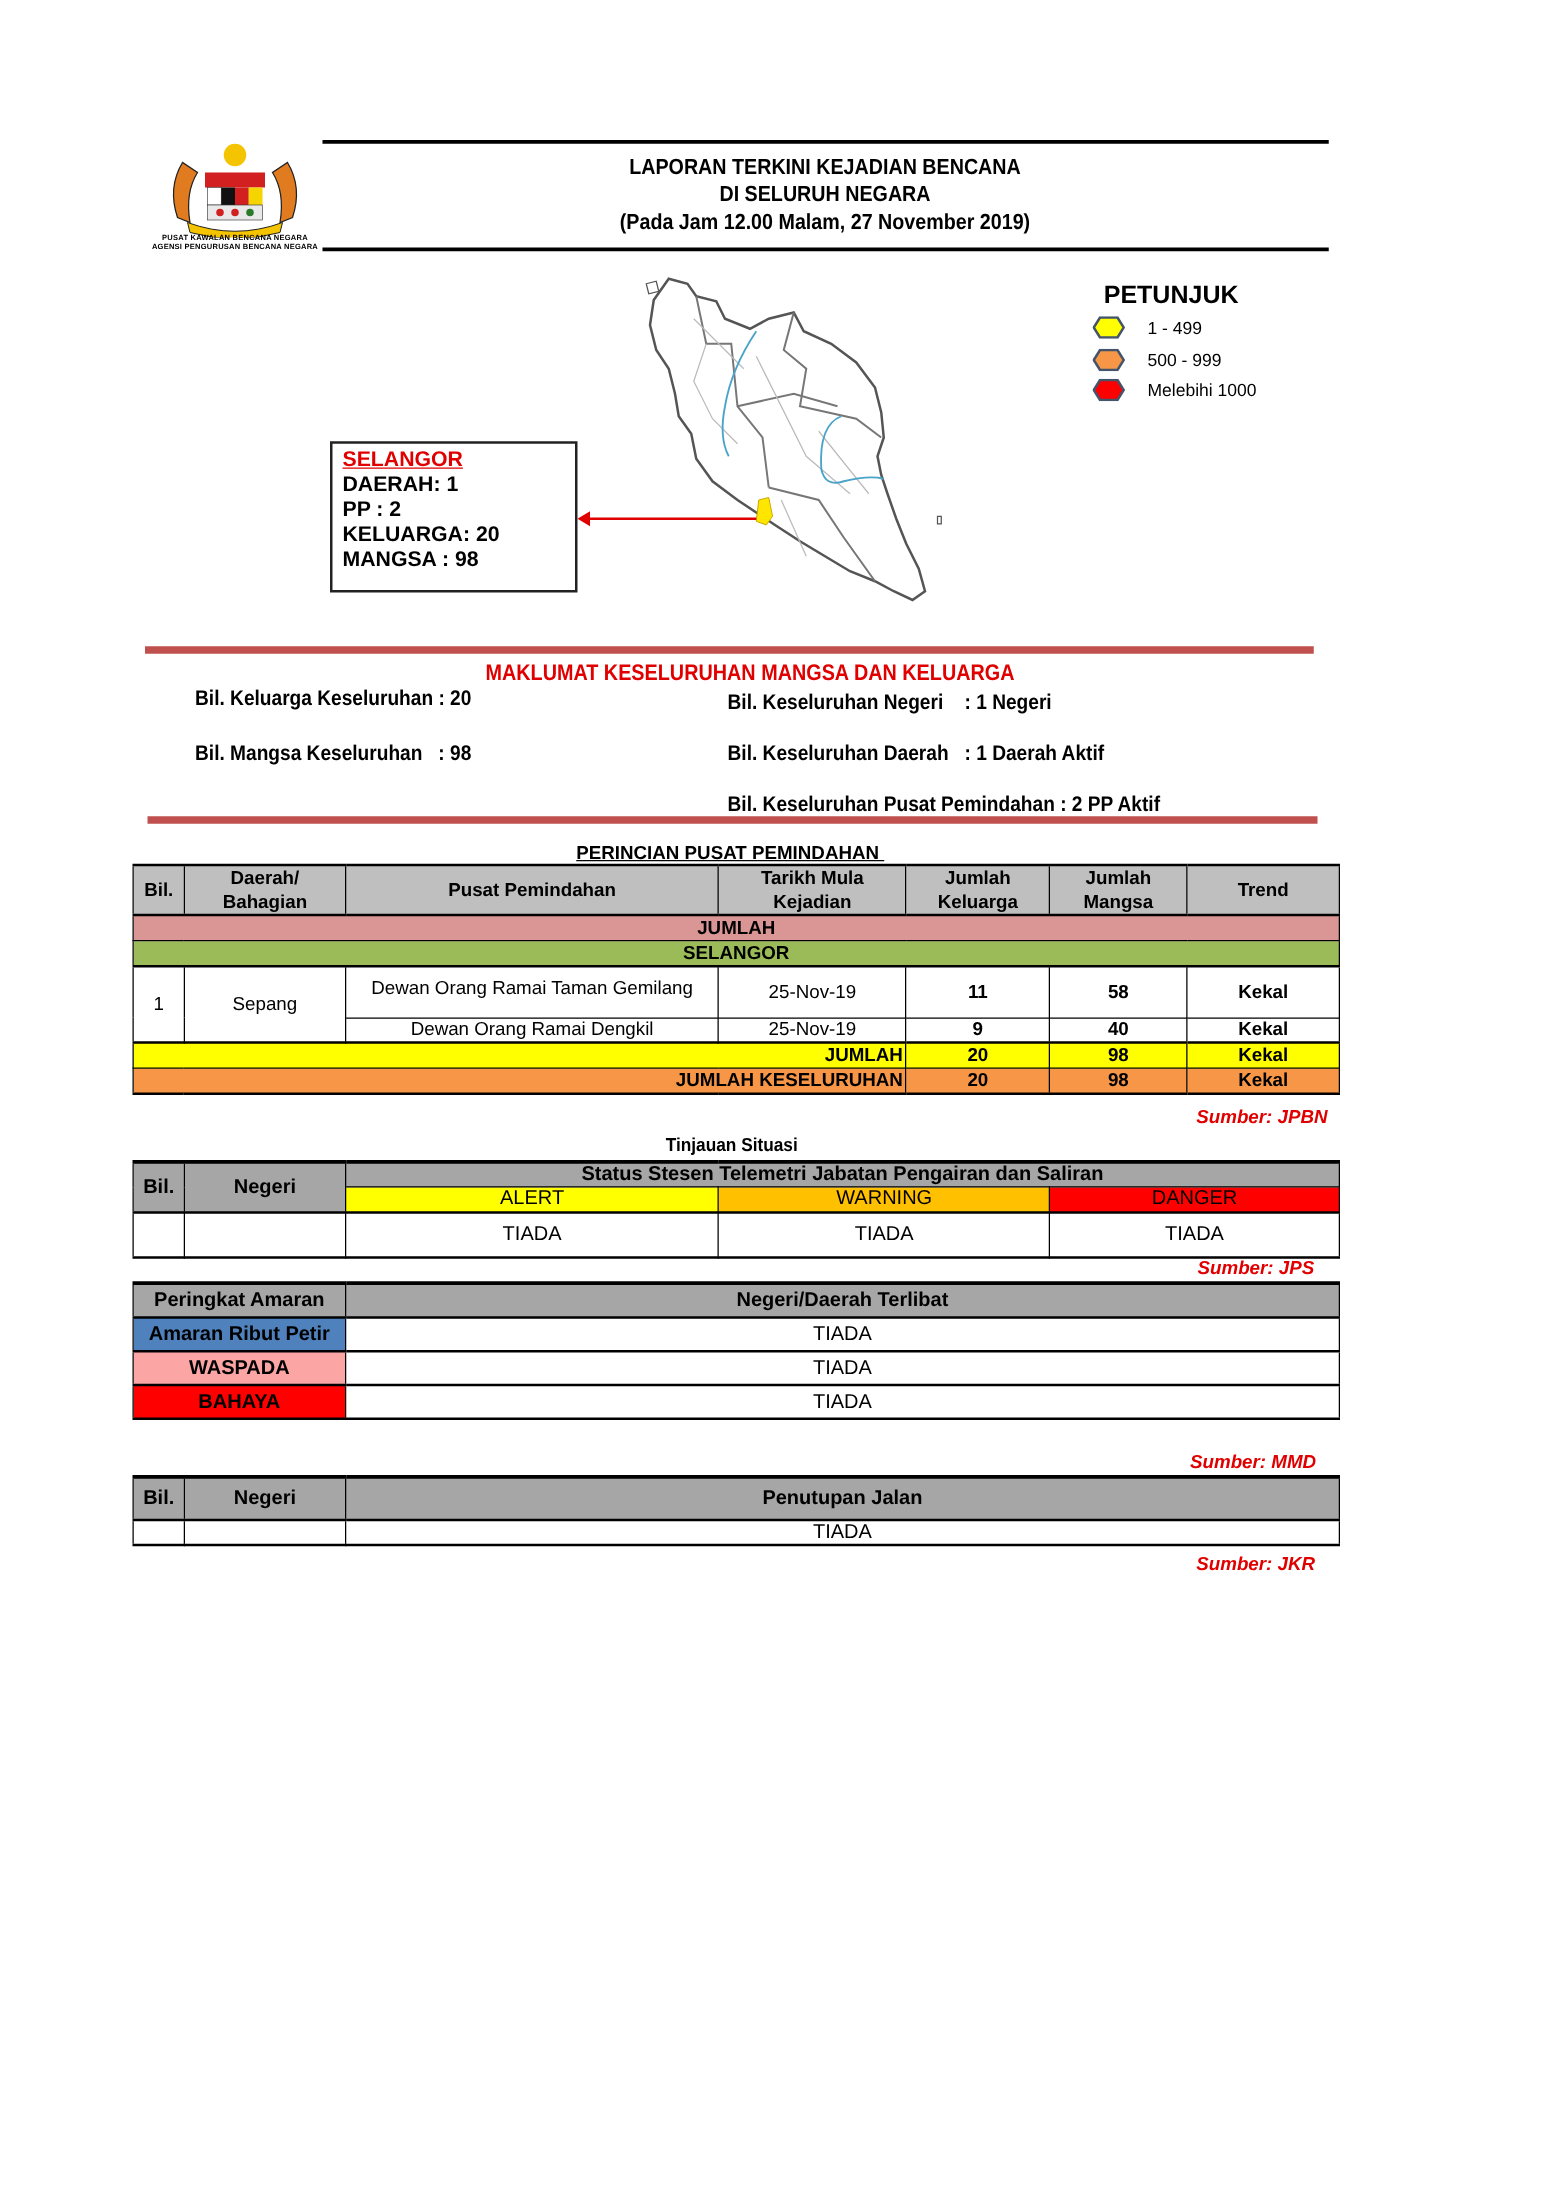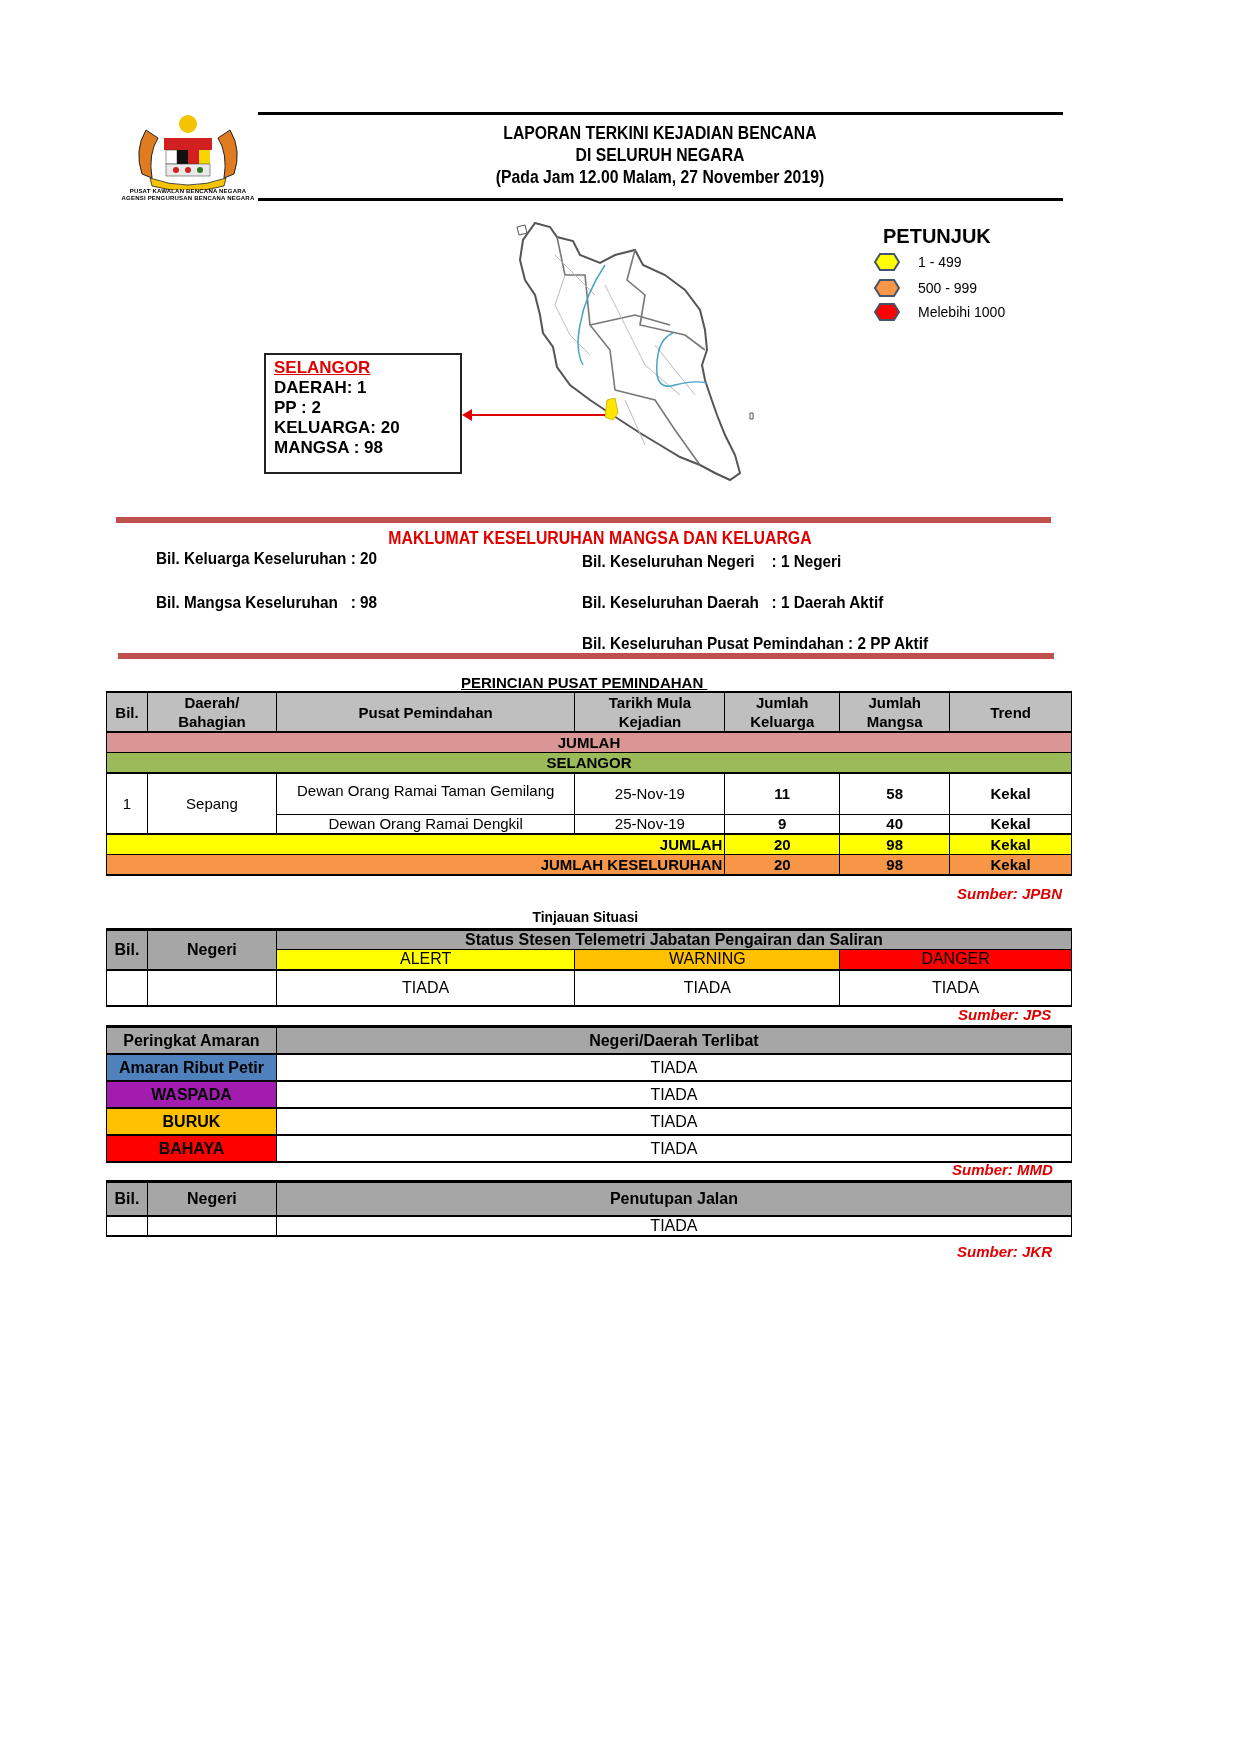--- a/index.html
+++ b/index.html
@@ -254,25 +254,21 @@
   <tbody>
       <tr style="background:#a6a6a6; height:17px;">
     <td style="border-top:3px solid #000; font-weight:bold;">Peringkat Amaran</td>
     <td style="border-top:3px solid #000; font-weight:bold;">Negeri/Daerah Terlibat</td>
   </tr>
   <tr>
     <td style="background:#4f81bd; font-weight:bold;">Amaran Ribut Petir</td>
     <td>TIADA</td>
   </tr>
   <tr>
-    <td style="background:#a21caf; font-weight:bold;">WASPADA</td>
-    <td>TIADA</td>
-  </tr>
-  <tr>
-    <td style="background:#ffc000; font-weight:bold;">BURUK</td>
+    <td style="background:#fca5a5; font-weight:bold;">WASPADA</td>
     <td>TIADA</td>
   </tr>
   <tr style="border-bottom:2px solid #000;">
     <td style="background:#ff0000; font-weight:bold;">BAHAYA</td>
     <td>TIADA</td>
   </tr>
 </tbody>
   </table>
 <div class="abs src" style="left:952px; top:1161px;">Sumber: MMD</div>
 

